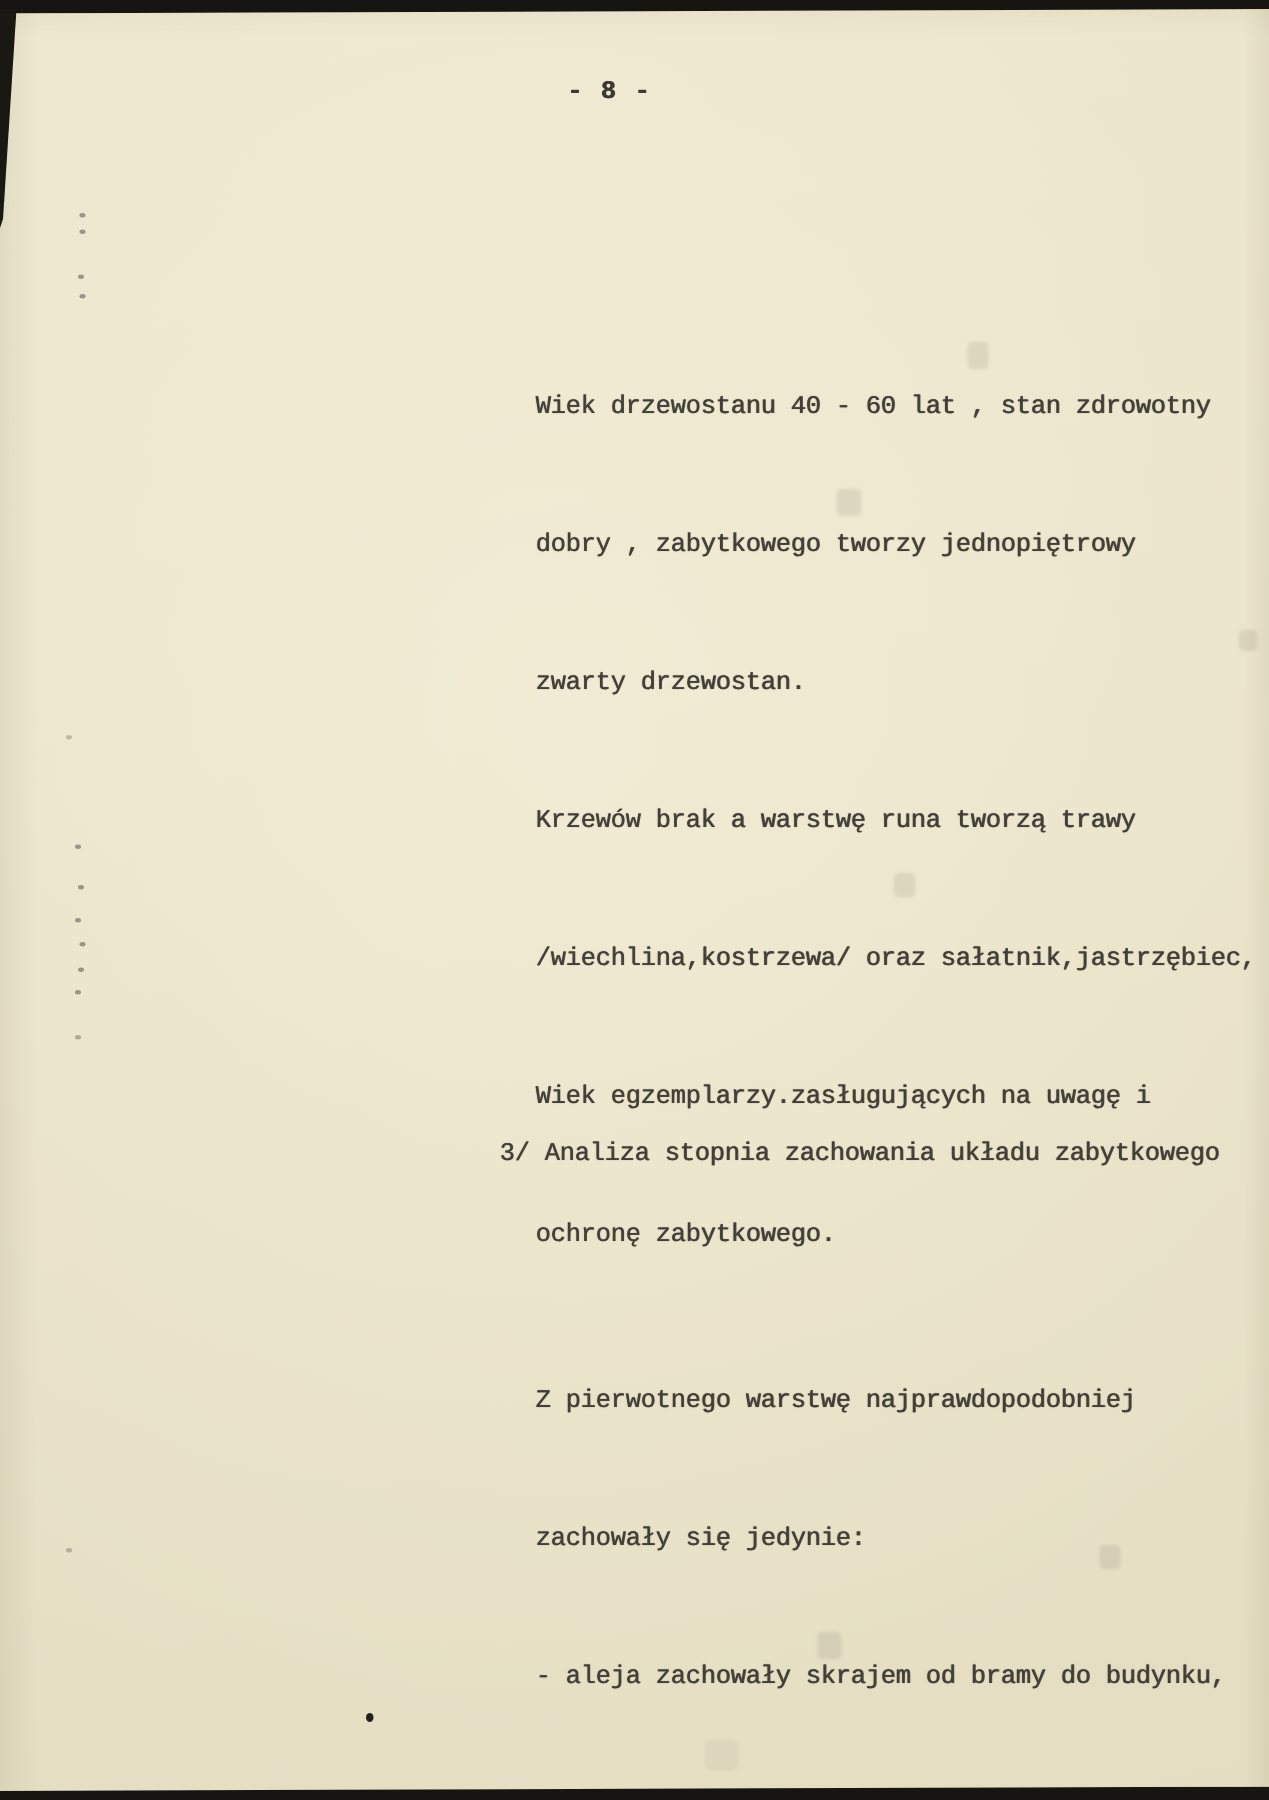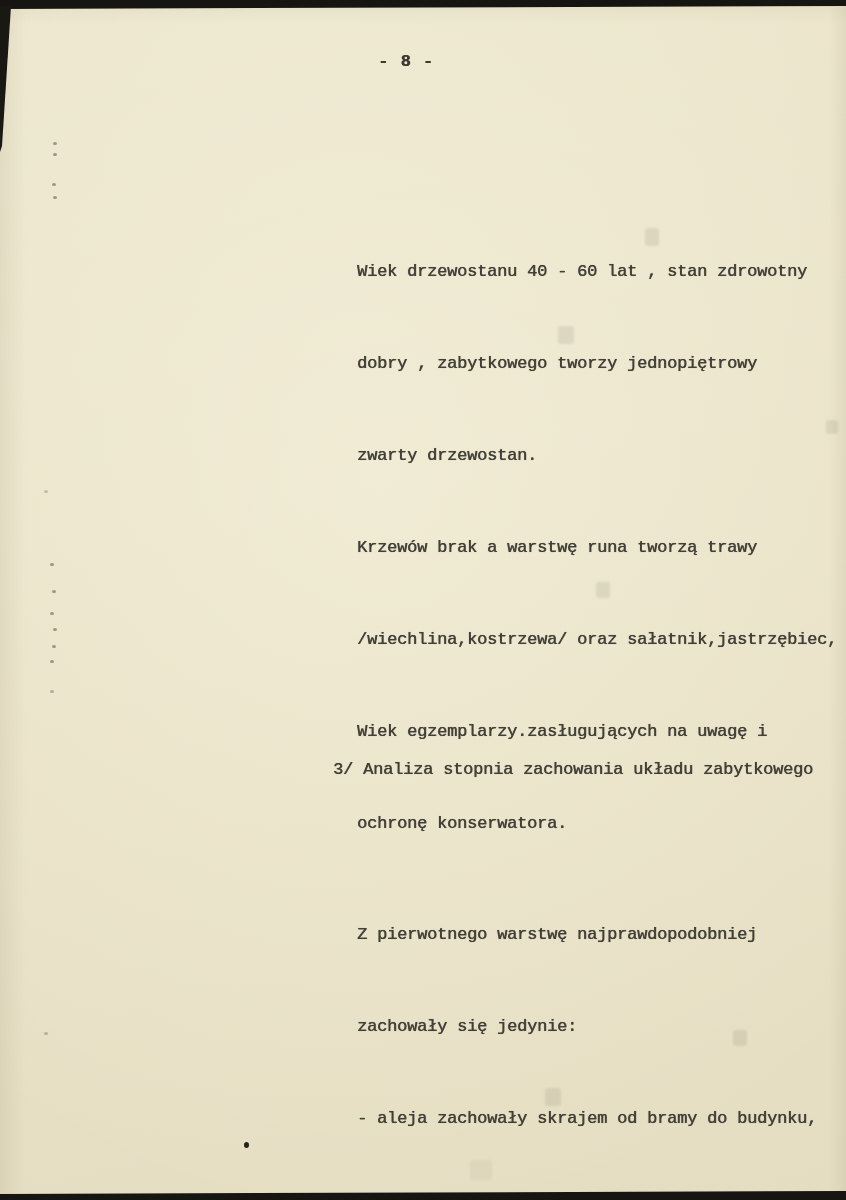--- a/index.html
+++ b/index.html
@@ -96,21 +96,21 @@
 
   <div class="page-number typed">- 8 -</div>
 
   <div class="typed textcol para1">
     <div class="line">Wiek drzewostanu 40 - 60 lat , stan zdrowotny</div>
     <div class="line">dobry , zabytkowego tworzy jednopiętrowy</div>
     <div class="line">zwarty drzewostan.</div>
     <div class="line">Krzewów brak a warstwę runa tworzą trawy</div>
     <div class="line">/wiechlina,kostrzewa/ oraz sałatnik,jastrzębiec,</div>
     <div class="line">Wiek egzemplarzy.zasługujących na uwagę i</div>
-    <div class="line">ochronę konserwatora.</div>
+    <div class="line">ochronę zabytkowego.</div>
   </div>
 
   <div class="typed heading">3/ Analiza stopnia zachowania układu zabytkowego</div>
 
   <div class="typed textcol para2">
     <div class="line">Z pierwotnego warstwę najprawdopodobniej</div>
     <div class="line">zachowały się jedynie:</div>
     <div class="line">- aleja zachowały skrajem od bramy do budynku,</div>
     
     

